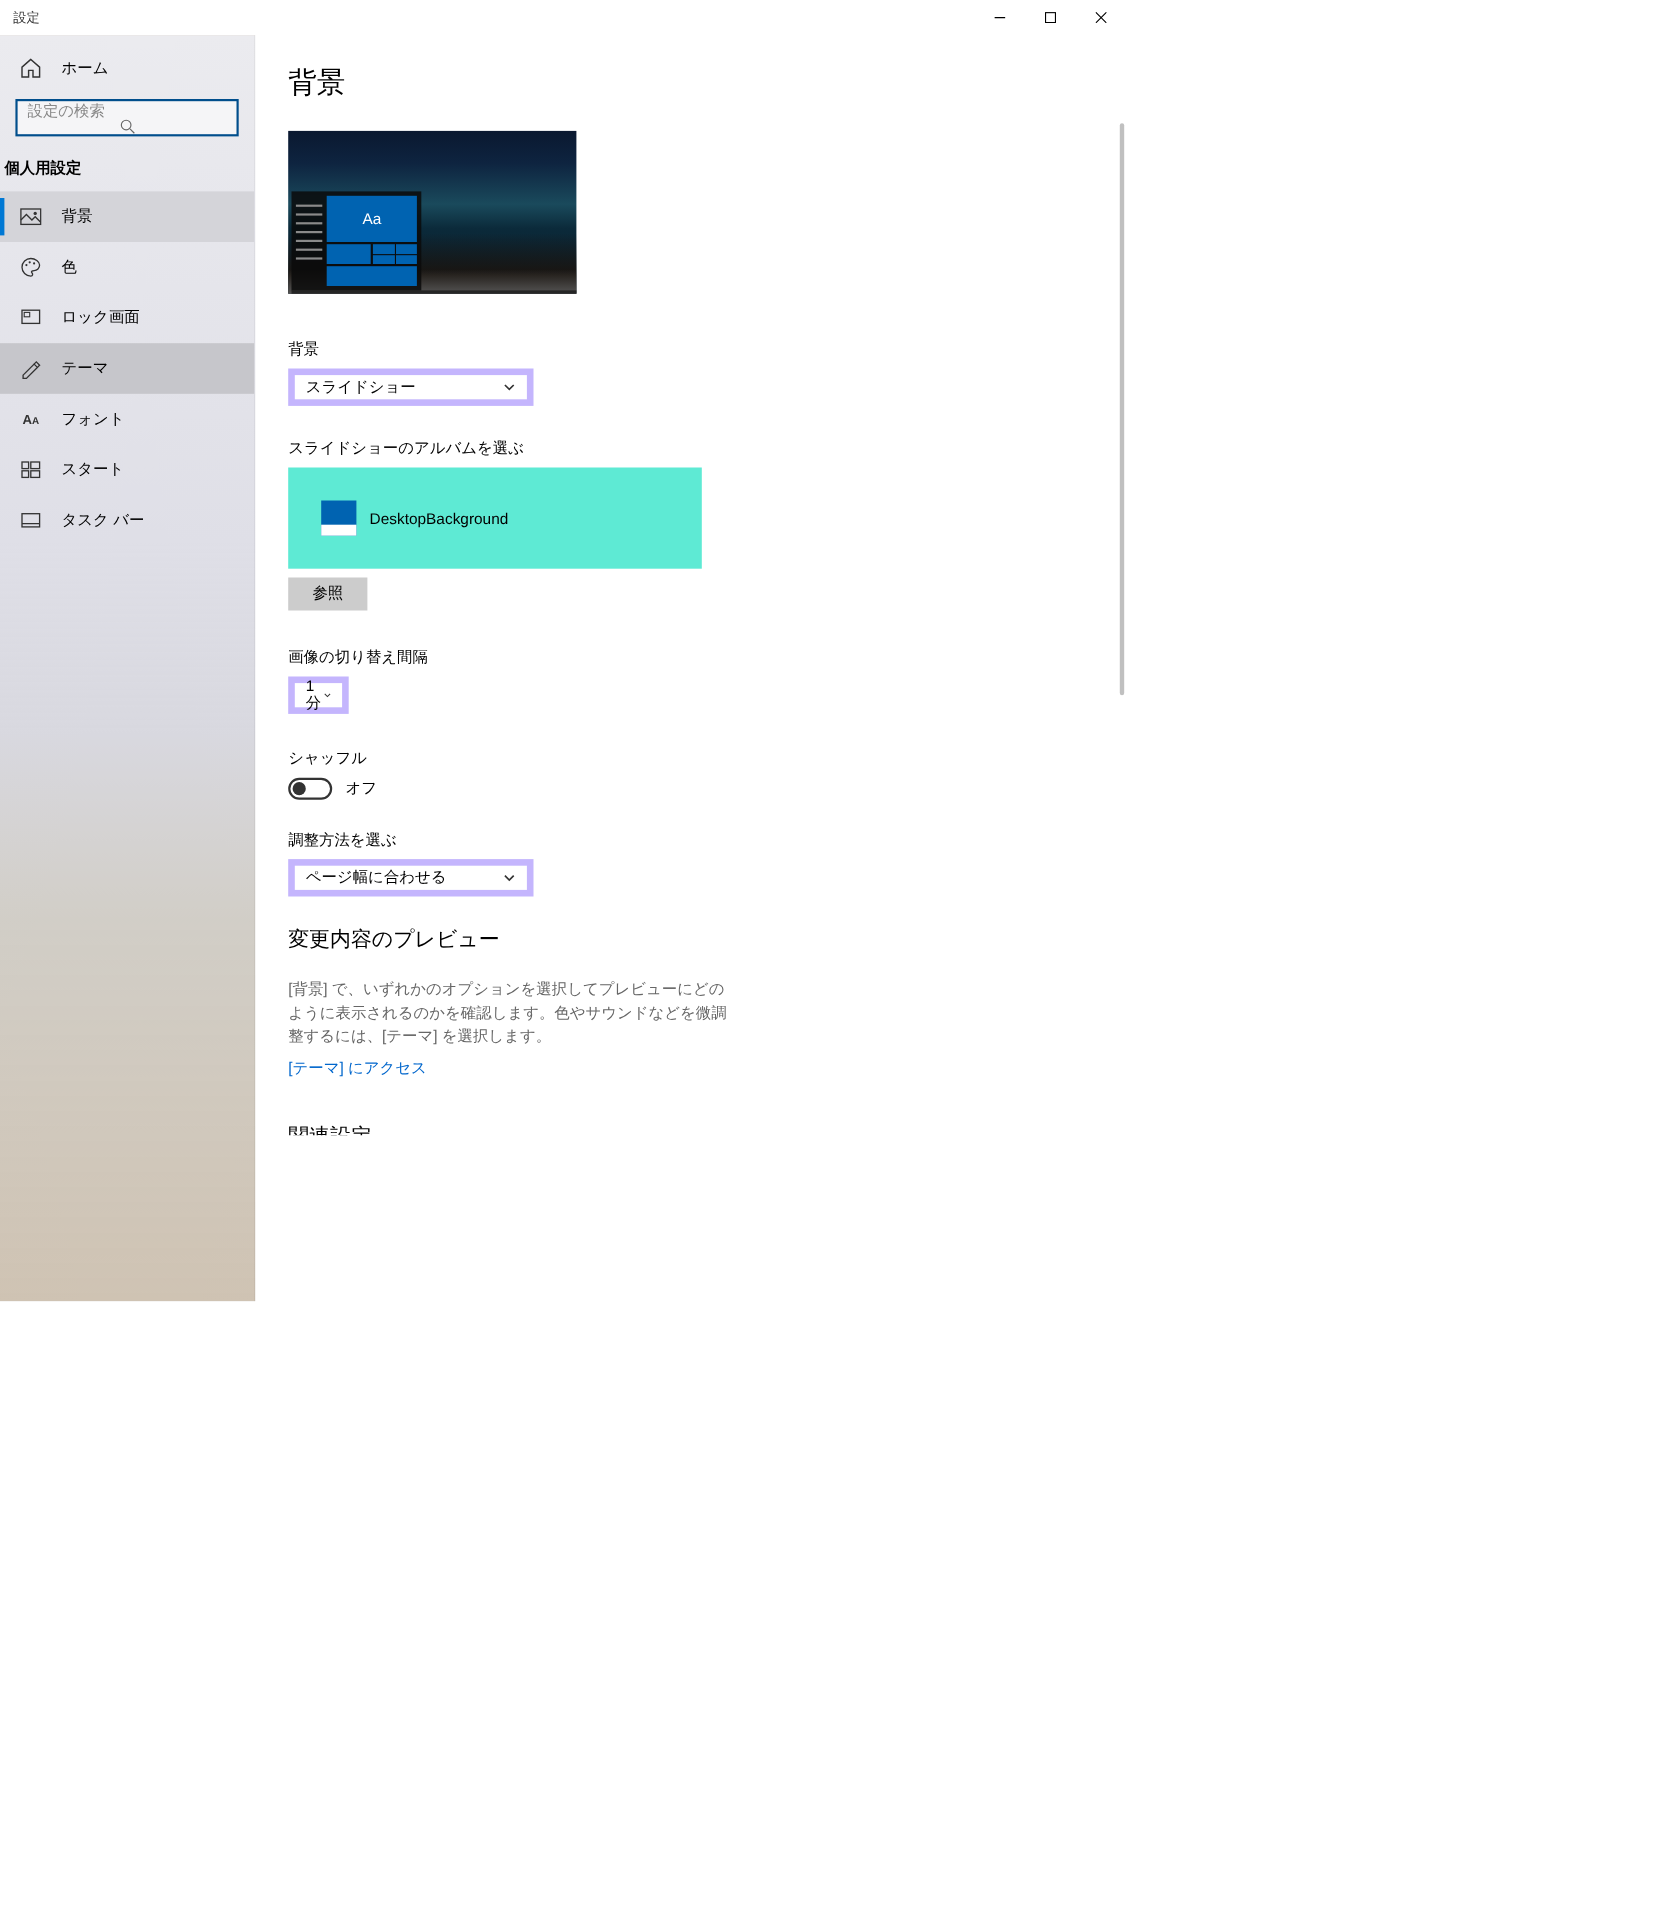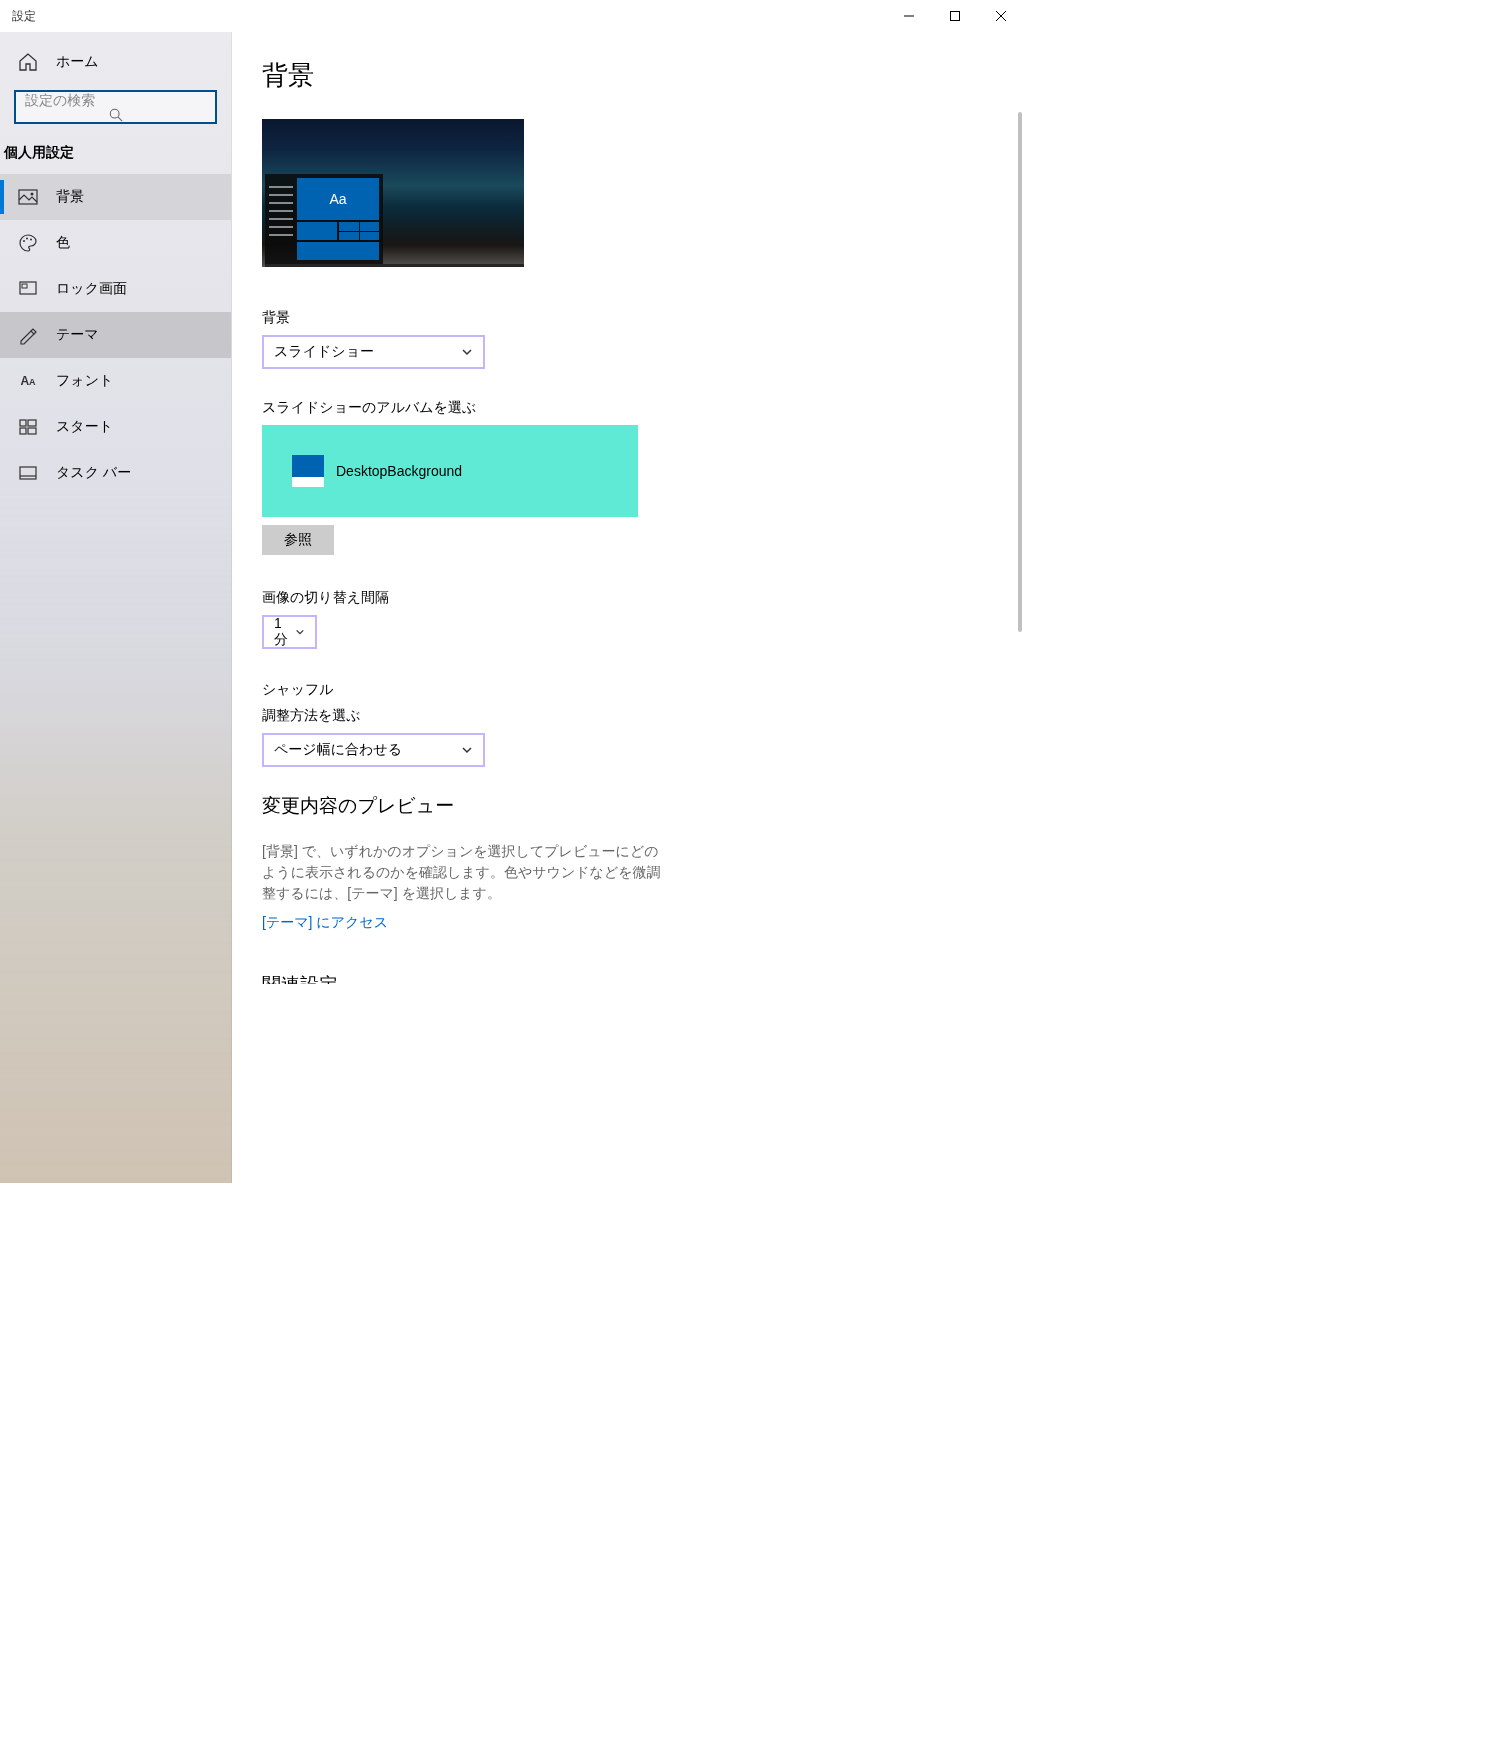--- a/index.html
+++ b/index.html
@@ -219,21 +219,21 @@
     background: rgba(10,10,10,0.6);
   }
 
   .field-label {
     font-size: 14px;
     margin-bottom: 8px;
     color: #000;
   }
   .dropdown {
     width: 223px;
-    border: 2px solid #c4b5fd;
+    border: 6px solid #c4b5fd;
     background: #fff;
     height: 34px;
     display: flex;
     align-items: center;
     justify-content: space-between;
     padding: 0 10px;
     cursor: pointer;
     margin-bottom: 30px;
   }
   .dropdown.small { width: 55px; }
@@ -481,20 +481,26 @@
 
     <div class="field-label">画像の切り替え間隔</div>
     <div class="dropdown small" style="margin-bottom:32px;">
       <span>1 分</span>
       <svg class="chev" viewBox="0 0 12 12">
           <path d="M2 4l4 4 4-4" fill="none" stroke="#333" stroke-width="1.5"></path>
         </svg>
     </div>
 
     <div class="field-label">シャッフル</div>
+    <div class="toggle-row">
+      <div class="toggle">
+        <div class="toggle-knob"></div>
+      </div>
+      <span>オフ</span>
+    </div>
 
     <div class="field-label">調整方法を選ぶ</div>
     <div class="dropdown" style="margin-bottom:26px;">
       <span>ページ幅に合わせる</span>
       <svg class="chev" viewBox="0 0 12 12">
           <path d="M2 4l4 4 4-4" fill="none" stroke="#333" stroke-width="1.5"></path>
         </svg>
     </div>
 
     <div class="sub-heading">変更内容のプレビュー</div>

